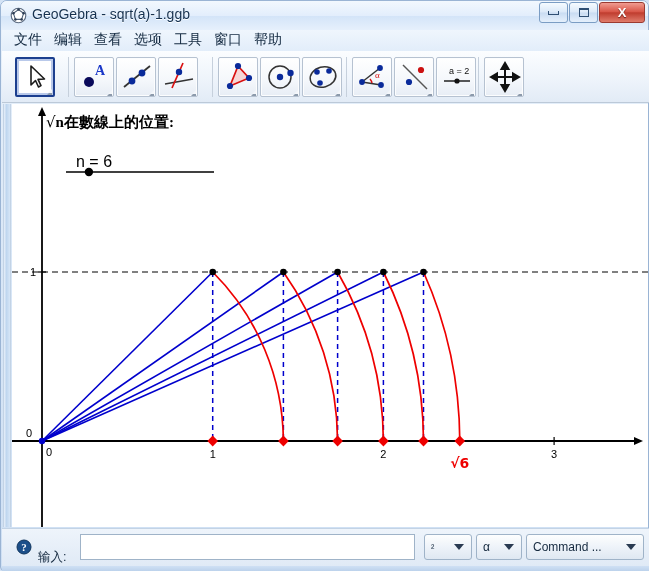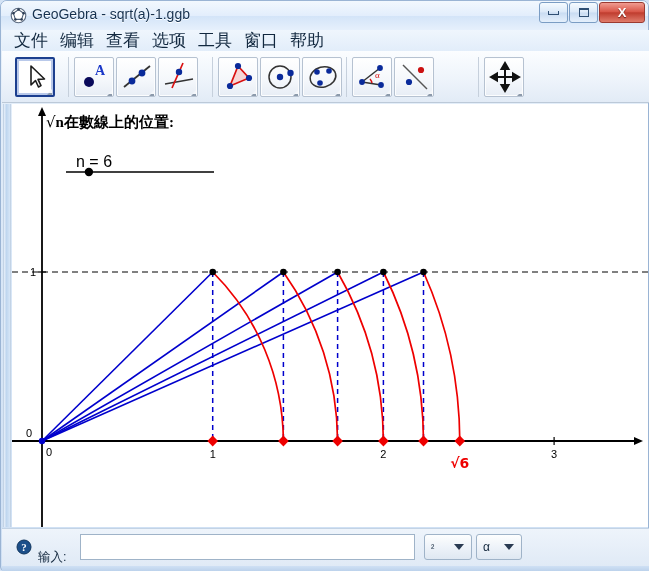--- a/index.html
+++ b/index.html
@@ -54,21 +54,21 @@
     font-family: "Liberation Sans", sans-serif; text-shadow: 0 1px 1px #6b1f16;
   }
 
   
   .menubar {
     position: absolute; left: 1px; top: 29px; width: 647px; height: 21px;
     background: linear-gradient(to bottom, #eff6fd, #e2edfa);
     display: flex; align-items: center; padding-left: 6px;
   }
   .menu-item {
-    font-size: 17px; color: #12283f; padding: 2px 6px 3px 6px;
+    font-size: 14px; color: #12283f; padding: 2px 6px 3px 6px;
     font-family: "Liberation Sans", sans-serif; white-space: nowrap; cursor: default;
   }
 
   
   .toolbar {
     position: absolute; left: 1px; top: 50px; width: 647px; height: 52px;
     background: linear-gradient(to bottom, #fbfdff 0%, #eef4fb 55%, #e2ebf6 100%);
     border-bottom: 1px solid #bcc9d8;
   }
   .tool-group { position: absolute; top: 6px; display: flex; }
@@ -300,20 +300,28 @@
         <span class="corner"></span>
       </div>
       <div class="tool">
         <svg width="34" height="34" viewBox="0 0 34 34">
           <line x1="5" y1="5" x2="29" y2="29" stroke="#555" stroke-width="1.5"></line>
           <circle cx="23" cy="10" r="3.1" fill="#cc1111"></circle>
           <circle cx="11" cy="22" r="3.1" fill="#0a2a9a"></circle>
         </svg>
         <span class="corner"></span>
       </div>
+      <div class="tool">
+        <svg width="34" height="34" viewBox="0 0 34 34">
+          <text x="9" y="14" font-family="Liberation Sans, sans-serif" font-size="9" fill="#111">a = 2</text>
+          <line x1="4" y1="21" x2="30" y2="21" stroke="#111" stroke-width="1.4"></line>
+          <circle cx="17" cy="21" r="2.6" fill="#111"></circle>
+        </svg>
+        <span class="corner"></span>
+      </div>
     </div>
 
     <div class="tool-group sep" style="left:472px;">
       <div class="tool">
         <svg width="34" height="34" viewBox="0 0 34 34">
           <g stroke="#111" stroke-width="2" fill="#111">
             <line x1="17" y1="5" x2="17" y2="29"></line>
             <line x1="5" y1="17" x2="29" y2="17"></line>
             <polygon points="17,3 13.5,9 20.5,9"></polygon>
             <polygon points="17,31 13.5,25 20.5,25"></polygon>
@@ -434,16 +442,20 @@
     <input class="input-field" type="text" value="" placeholder="" style="">
 
     <div class="combo" id="combo-pow">
       <span class="ctext">²</span>
       <span class="carrow"></span>
     </div>
     <div class="combo" id="combo-greek">
       <span class="ctext">α</span>
       <span class="carrow"></span>
     </div>
+    <div class="combo" id="combo-cmd">
+      <span class="ctext">Command ...</span>
+      <span class="carrow"></span>
+    </div>
   </div>
 
   <div class="statusbar"></div>
 </div>
 
 </body></html>

